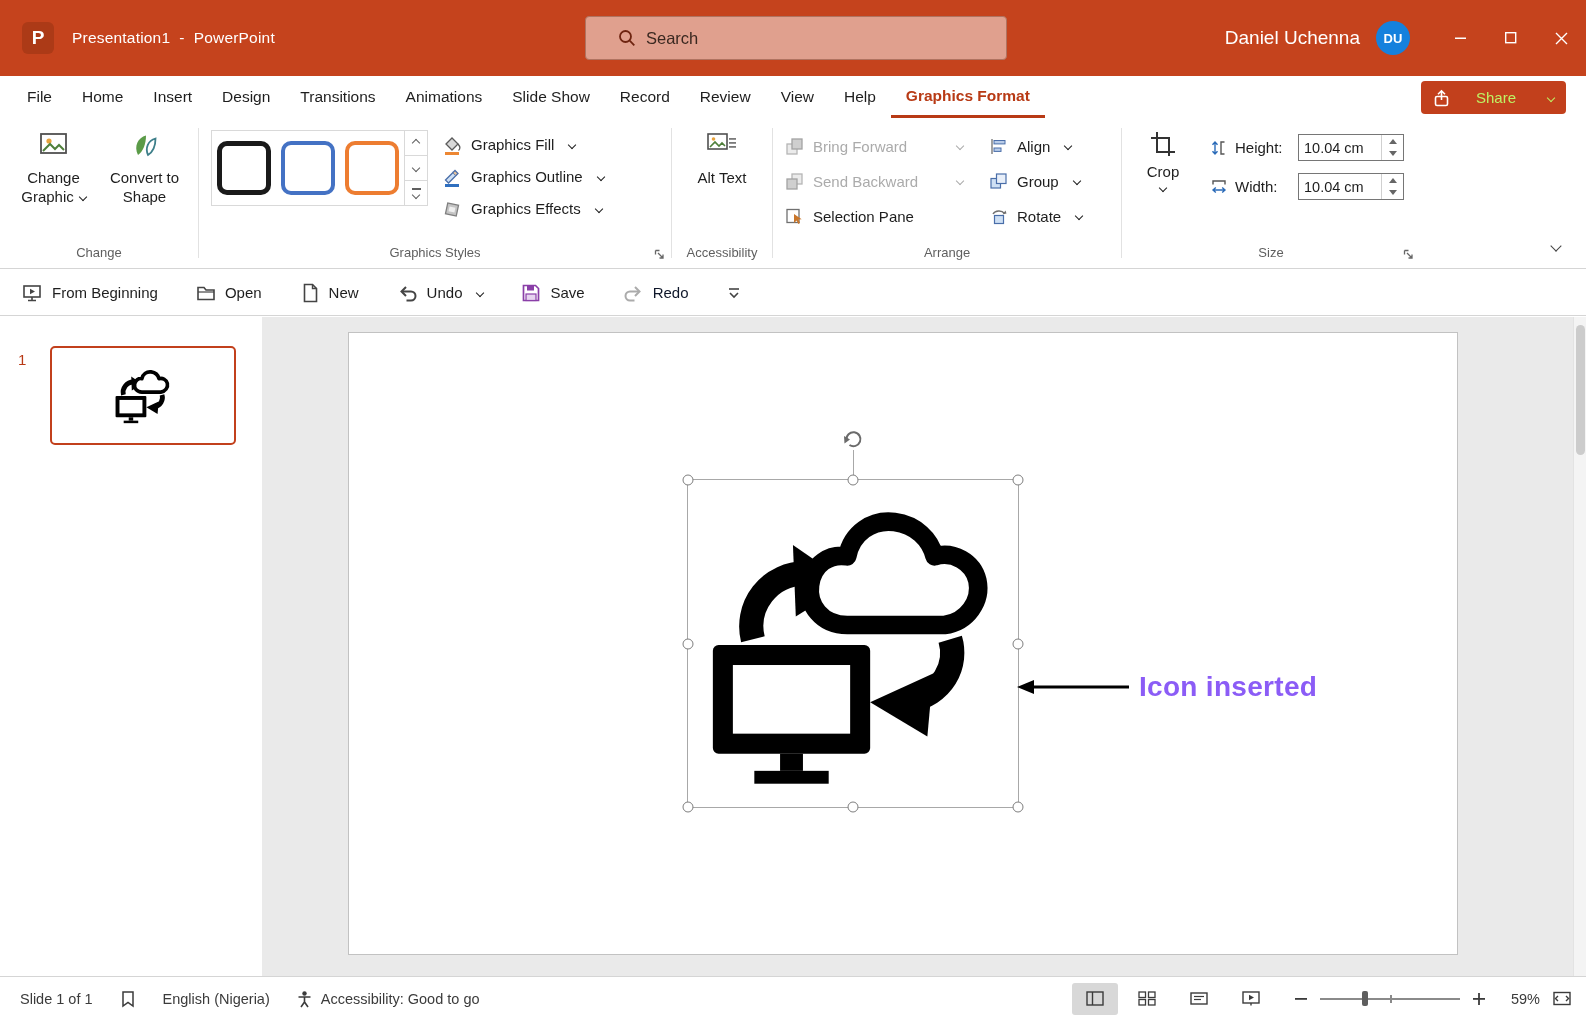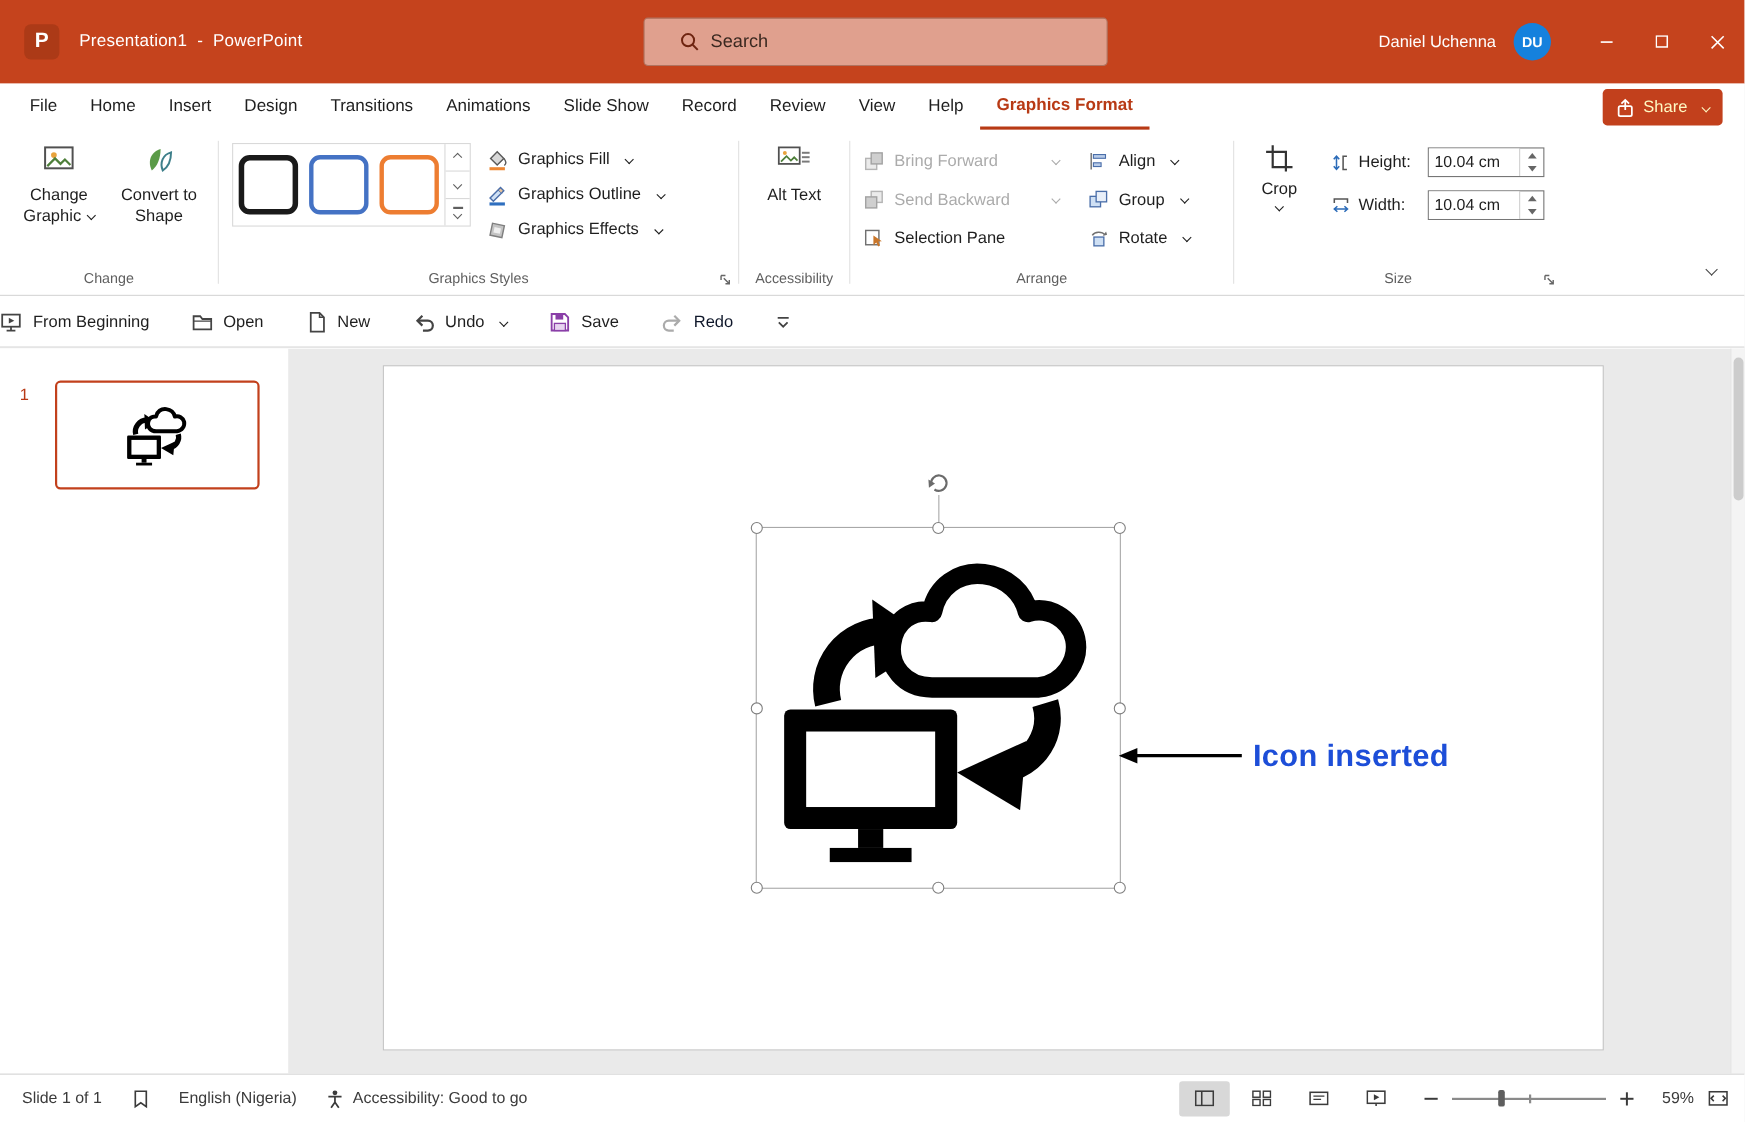--- a/index.html
+++ b/index.html
@@ -16,32 +16,32 @@
   .titlebar { position:absolute; left:0; top:0; width:1586px; height:76px; background:#C5431D;
               display:flex; align-items:center; color:#fff; }
   .pp-logo { width:32px; height:32px; margin-left:22px; background:#AC3A17; border-radius:6px;
              display:flex; align-items:center; justify-content:center; font-weight:bold; font-size:19px; }
   .tb-title { margin-left:18px; font-size:15.5px; letter-spacing:.2px; white-space:pre; }
   .tb-search { position:absolute; left:585px; top:16px; width:422px; height:44px; background:#E0A08E;
                border:1px solid #B07360; border-radius:4px; display:flex; align-items:center; padding-left:32px; gap:10px; }
   .tb-search input { background:transparent; border:none; outline:none; font-size:16.5px; color:#33201A; width:320px; }
   .tb-search input::placeholder { color:#3A2820; opacity:1; }
   .tb-right { margin-left:auto; display:flex; align-items:center; height:100%; }
-  .tb-user { font-size:15px; margin-right:16px; }
+  .tb-user { font-size:19px; margin-right:16px; }
   .avatar { width:34px; height:34px; border-radius:50%; background:#1581DD; display:flex; align-items:center;
             justify-content:center; font-size:13px; font-weight:bold; margin-right:26px; }
   .winbtn { width:50px; height:100%; display:flex; align-items:center; justify-content:center; }
 
   
   .menubar { position:absolute; left:0; top:76px; width:1586px; height:42px; background:#fff;
              display:flex; align-items:stretch; padding-left:12px; }
   .tab { padding:0 15px; display:flex; align-items:center; font-size:15.5px; color:#1E1E1E; }
   .tab.active { color:#B83A15; font-weight:bold; border-bottom:3px solid #B83A15; }
   .share-btn { position:absolute; right:20px; top:5px; height:33px; background:#C2401C; border-radius:4px;
-               color:#fef9c3; display:flex; align-items:center; padding:0 12px; gap:8px; font-size:15px; }
+               color:#bef264; display:flex; align-items:center; padding:0 12px; gap:26px; font-size:15px; }
 
   
   .ribbon { position:absolute; left:0; top:118px; width:1586px; height:151px; background:#fff;
             border-bottom:1px solid #D5D5D5; display:flex; }
   .rdiv { width:1px; background:#E2E2E2; margin:10px 0; flex:none;}
   .grp { display:flex; flex-direction:column; position:relative; flex:none;}
   .grp-body { flex:1; display:flex; padding:12px 12px 0; }
   .grp-label { font-size:13px; color:#5F5F5F; text-align:center; padding-bottom:8px; }
   .launcher { position:absolute; right:6px; bottom:8px; }
 
@@ -81,21 +81,21 @@
   .spinbox input { border:none; outline:none; width:82px; font-size:14.5px; padding:0 5px; font-family:"Liberation Sans",sans-serif; color:#1E1E1E;}
   .spins { width:22px; border-left:1px solid #D0D0D0; display:flex; flex-direction:column; }
   .spins > div { flex:1; display:flex; align-items:center; justify-content:center; }
   .tri-up { width:0; height:0; border-left:4px solid transparent; border-right:4px solid transparent; border-bottom:5px solid #666; }
   .tri-dn { width:0; height:0; border-left:4px solid transparent; border-right:4px solid transparent; border-top:5px solid #666; }
   .ribbon-collapse { position:absolute; right:26px; bottom:12px; color:#444; }
   .ribbon-collapse .chev { width:8px; height:8px; margin:0; }
 
   
   .qat { position:absolute; left:0; top:270px; width:1586px; height:46px; background:#fff;
-         border-bottom:1px solid #D5D5D5; display:flex; align-items:center; gap:38px;
+         border-bottom:1px solid #D5D5D5; display:flex; align-items:center; padding-left:22px; gap:38px;
          font-size:15px; color:#1E1E1E; }
   .qitem { display:flex; align-items:center; gap:9px; }
   .qitem.disabled { color:#0f172a; }
 
   
   .main { position:absolute; left:0; top:317px; width:1586px; height:659px; background:#EAEAEA; }
   .slidepanel { position:absolute; left:0; top:0; width:262px; height:659px; background:#fff; }
   .thumb-num { position:absolute; left:18px; top:34px; font-size:15px; color:#B83915; }
   .thumb { position:absolute; left:50px; top:29px; width:186px; height:99px; background:#fff;
            border:2.5px solid #C2401C; border-radius:5px; display:flex; align-items:center; justify-content:center; }
@@ -103,21 +103,21 @@
   .vthumb { position:absolute; right:1.5px; top:8px; width:9px; height:130px; background:#CCCCCC; border-radius:5px; }
 
   .slide { position:absolute; left:348px; top:15px; width:1110px; height:623px; background:#fff; border:1px solid #C2C2C2; }
 
   .selbox { position:absolute; left:338px; top:146px; width:332px; height:329px; border:1px solid #A8A8A8; }
   .h { position:absolute; width:11px; height:11px; border-radius:50%; background:#fff; border:1.5px solid #7E7E7E; transform:translate(-50%,-50%); }
   .rotline { position:absolute; left:50%; top:-30px; height:30px; width:1px; background:#A8A8A8; }
   .rothandle { position:absolute; left:50%; top:-54px; transform:translateX(-50%); }
 
   .annot { position:absolute; left:668px; top:334px; height:40px; display:flex; align-items:center; gap:10px; }
-  .annot-text { font-size:28px; font-weight:bold; color:#1d4ed8; letter-spacing:.3px; }
+  .annot-text { font-size:28px; font-weight:bold; color:#8b5cf6; letter-spacing:.3px; }
 
   
   .statusbar { position:absolute; left:0; top:976px; width:1586px; height:44px; background:#fff;
                border-top:1px solid #D5D5D5; display:flex; align-items:center; font-size:14.5px; color:#3B3B3B;
                padding:0 14px 0 20px; gap:26px; }
   .sb-group { display:flex; align-items:center; gap:8px; }
   .sb-right { margin-left:auto; display:flex; align-items:center; gap:6px; }
   .viewbtn { width:46px; height:32px; display:flex; align-items:center; justify-content:center; border-radius:3px; }
   .viewbtn.active { background:#D8D8D8; }
   .zoomwrap { display:flex; align-items:center; gap:12px; margin-left:14px; }

